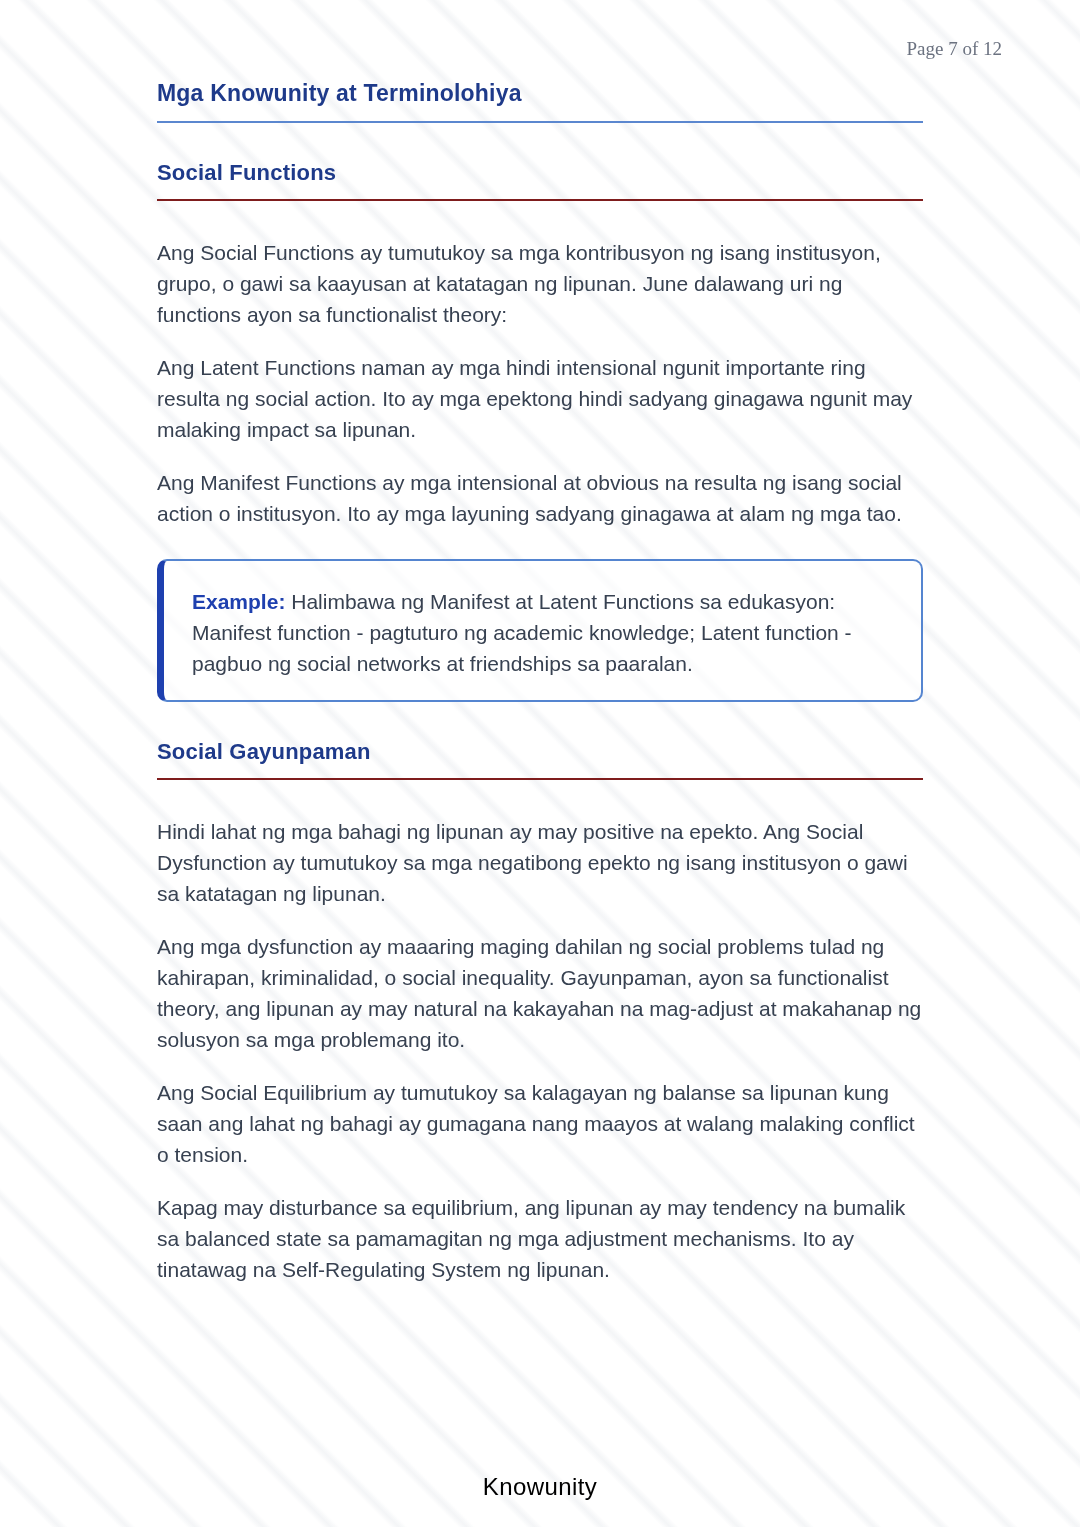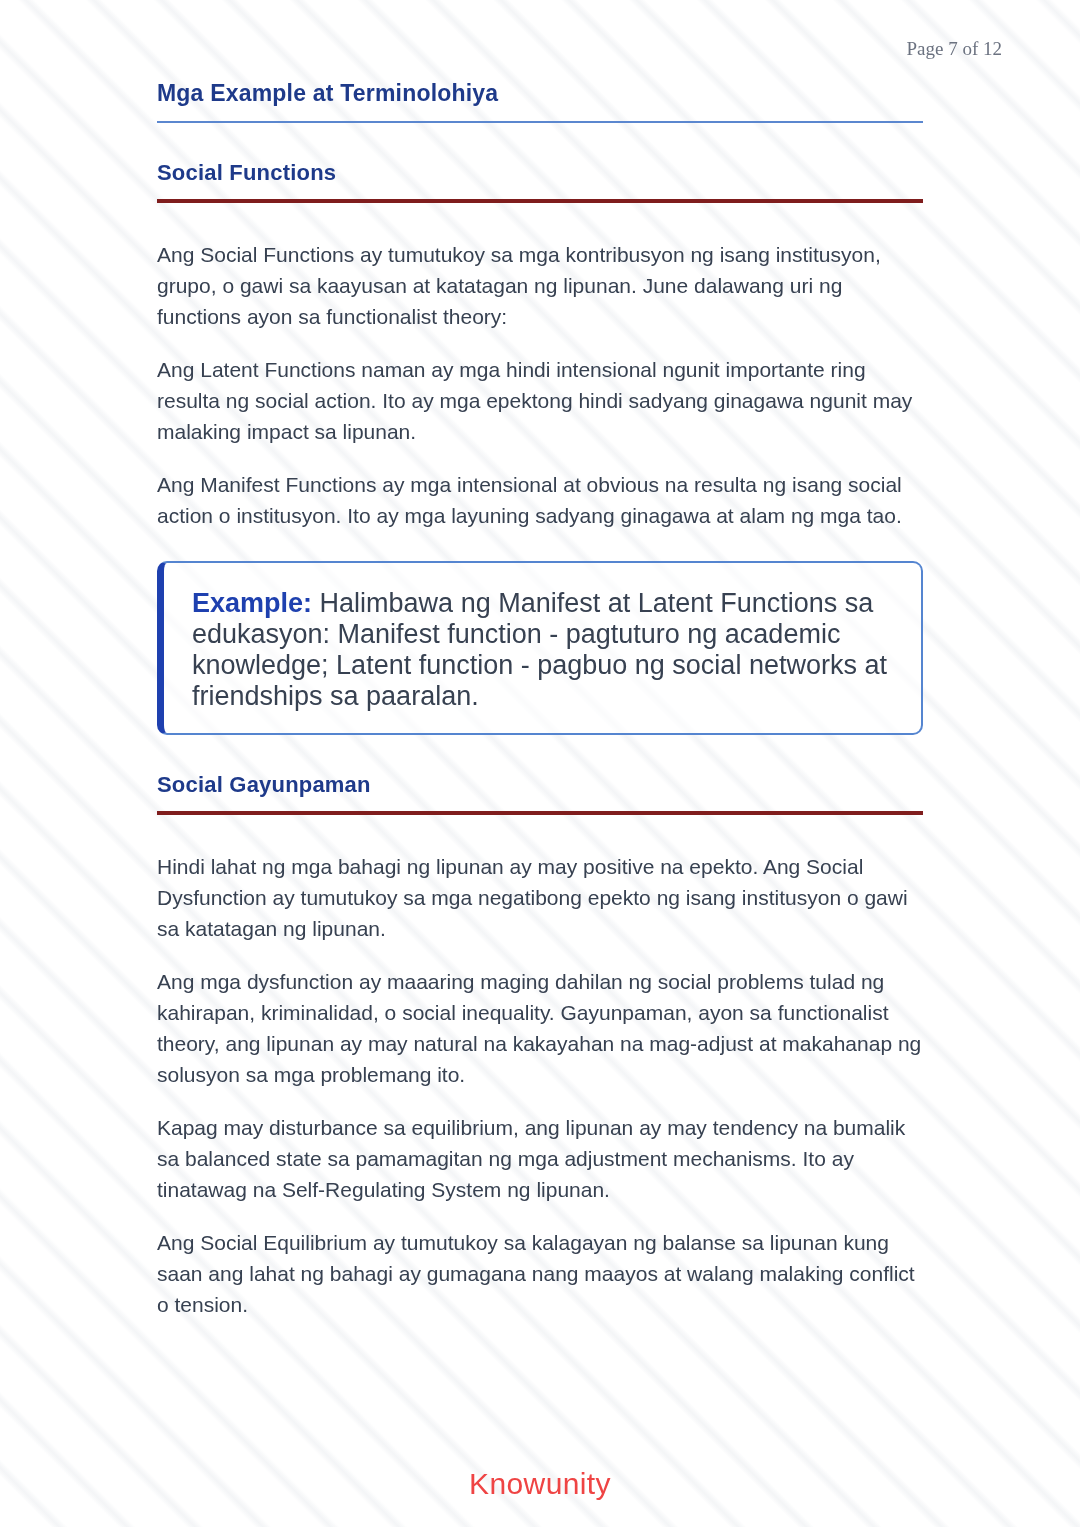--- a/index.html
+++ b/index.html
@@ -47,91 +47,91 @@
     padding-bottom: 14px;
     border-bottom: 2px solid #5b87cf;
     letter-spacing: 0.2px;
   }
   h2 {
     font-size: 22px;
     font-weight: 700;
     color: #1e3a8a;
     margin: 37px 0 36px 0;
     padding-bottom: 13px;
-    border-bottom: 4px solid #7f1d1d;
+    border-bottom: 2px solid #7f1d1d;
     letter-spacing: 0.2px;
   }
   section:first-of-type h2 { margin-top: 0; }
   p.body-text {
     font-size: 21px;
     line-height: 31px;
     color: #374151;
     margin: 0 0 22px 0;
   }
   .example-box {
     margin: 30px 0 0 0;
     border: 2px solid #5585d0;
     border-left: 7px solid #1e40af;
     border-radius: 10px;
     padding: 25px 30px 21px 28px;
     background: rgba(255,255,255,0.6);
   }
   .example-box p {
-    font-size: 27px;
+    font-size: 21px;
     line-height: 31px;
     color: #374151;
     margin: 0;
   }
   .example-label {
     color: #1e40af;
     font-weight: 700;
   }
   .page-footer {
     position: absolute;
     bottom: 26px;
     left: 0;
     width: 100%;
     text-align: center;
   }
   .brand {
-    font-size: 30px;
-    color: #ef4444;
+    font-size: 24px;
+    color: #000000;
     letter-spacing: 0.4px;
   }
 </style>
 </head>
 <body>
 
 <div class="stripes"></div>
 
 <div class="page-number">Page 7 of 12</div>
 
 <main class="content">
 
-  <h1>Mga Example at Terminolohiya</h1>
+  <h1>Mga Knowunity at Terminolohiya</h1>
 
   <section>
     <h2>Social Functions</h2>
     <p class="body-text">Ang Social Functions ay tumutukoy sa mga kontribusyon ng isang institusyon, grupo, o gawi sa kaayusan at katatagan ng lipunan. June dalawang uri ng functions ayon sa functionalist theory:</p>
     <p class="body-text">Ang Latent Functions naman ay mga hindi intensional ngunit importante ring resulta ng social action. Ito ay mga epektong hindi sadyang ginagawa ngunit may malaking impact sa lipunan.</p>
     <p class="body-text">Ang Manifest Functions ay mga intensional at obvious na resulta ng isang social action o institusyon. Ito ay mga layuning sadyang ginagawa at alam ng mga tao.</p>
 
     <div class="example-box">
       <p><span class="example-label">Example:</span> <span>Halimbawa ng Manifest at Latent Functions sa edukasyon: Manifest function - pagtuturo ng academic knowledge; Latent function - pagbuo ng social networks at friendships sa paaralan.</span></p>
     </div>
   </section>
 
   <section>
     <h2>Social Gayunpaman</h2>
     <p class="body-text">Hindi lahat ng mga bahagi ng lipunan ay may positive na epekto. Ang Social Dysfunction ay tumutukoy sa mga negatibong epekto ng isang institusyon o gawi sa katatagan ng lipunan.</p>
     <p class="body-text">Ang mga dysfunction ay maaaring maging dahilan ng social problems tulad ng kahirapan, kriminalidad, o social inequality. Gayunpaman, ayon sa functionalist theory, ang lipunan ay may natural na kakayahan na mag-adjust at makahanap ng solusyon sa mga problemang ito.</p>
   </section>
 
   <section>
+    <p class="body-text">Ang Social Equilibrium ay tumutukoy sa kalagayan ng balanse sa lipunan kung saan ang lahat ng bahagi ay gumagana nang maayos at walang malaking conflict o tension.</p>
     <p class="body-text">Kapag may disturbance sa equilibrium, ang lipunan ay may tendency na bumalik sa balanced state sa pamamagitan ng mga adjustment mechanisms. Ito ay tinatawag na Self-Regulating System ng lipunan.</p>
-    <p class="body-text">Ang Social Equilibrium ay tumutukoy sa kalagayan ng balanse sa lipunan kung saan ang lahat ng bahagi ay gumagana nang maayos at walang malaking conflict o tension.</p>
   </section>
 
 </main>
 
 <div class="page-footer">
   <span class="brand">Knowunity</span>
 </div>
 
 </body></html>

